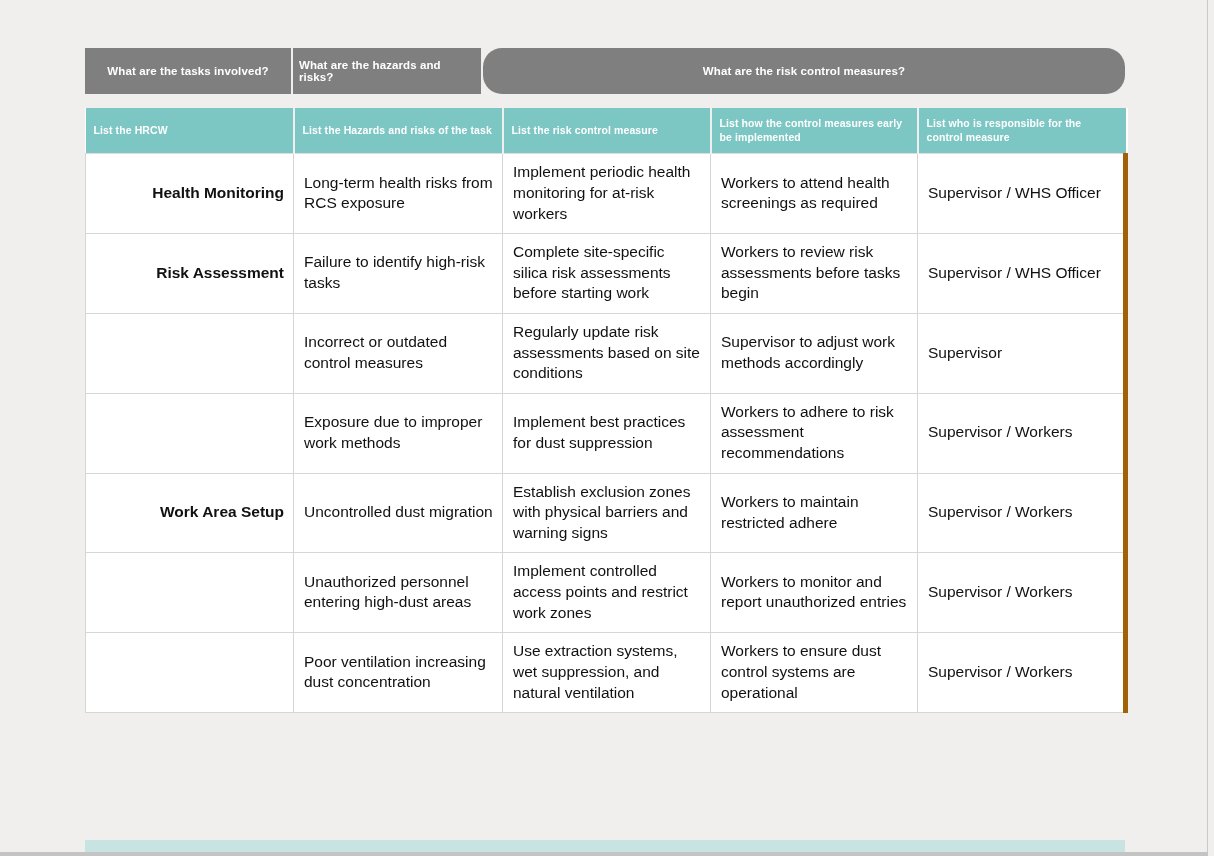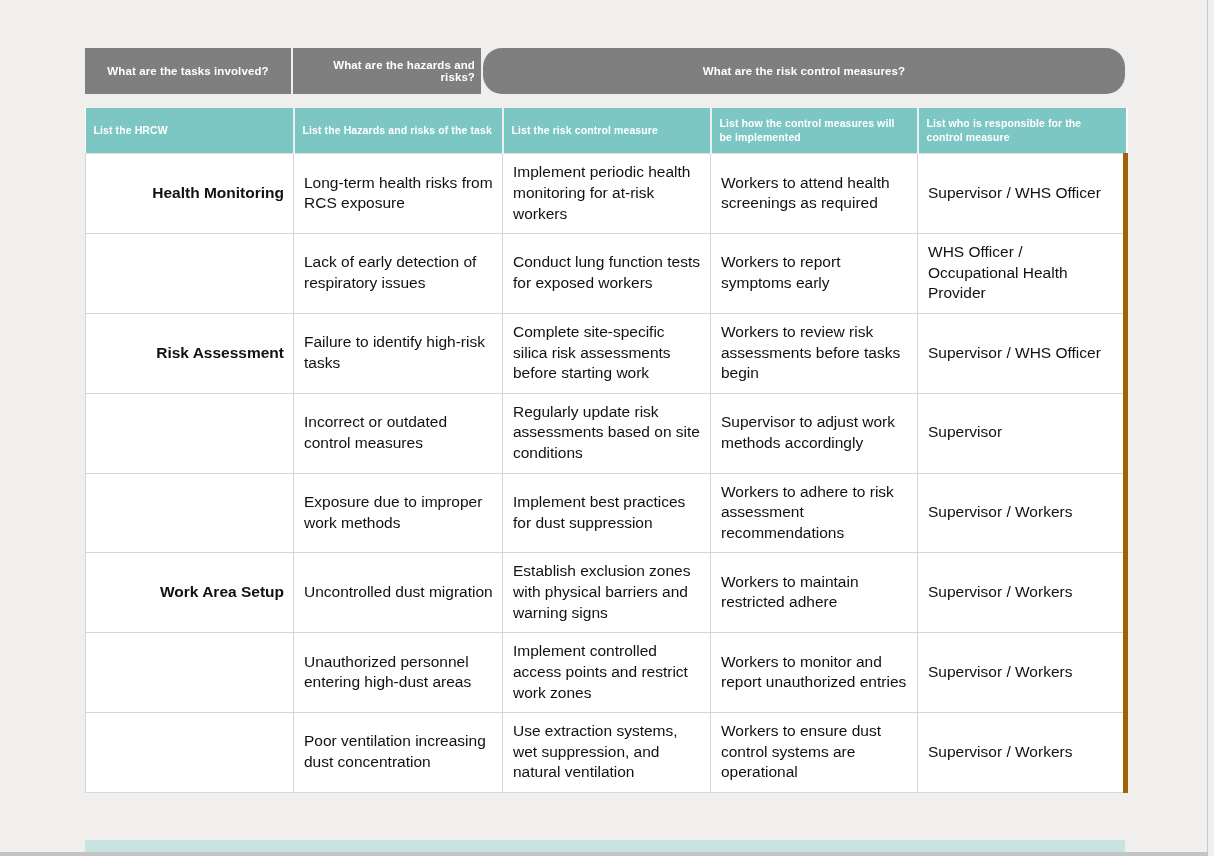--- a/index.html
+++ b/index.html
@@ -37,21 +37,21 @@
   }
   .group-cell {
     background: #7f7f7f;
     color: #ffffff;
     font-size: 11.5px;
     font-weight: bold;
     letter-spacing: 0.1px;
     display: flex;
     align-items: center;
     justify-content: center;
-    text-align: right;
+    text-align: left;
     box-sizing: border-box;
     border-right: 2px solid #f0efee;
     padding: 0 6px;
   }
   .group-cell:last-child { border-right: none; }
   .gc1 { width: 208px; }
   .gc2 { width: 190px; }
   .gc3 { flex: 1; border-radius: 19px; }
 
   
@@ -145,40 +145,33 @@
         <col class="c2">
         <col class="c3">
         <col class="c4">
         <col class="c5">
     </colgroup>
     <thead>
       <tr>
         <th>List the HRCW</th>
         <th>List the Hazards and risks of the task</th>
         <th>List the risk control measure</th>
-        <th>List how the control measures will be implemented</th>
+        <th>List how the control measures early be implemented</th>
         <th>List who is responsible for the control measure</th>
       </tr>
     </thead>
     <tbody>
         <tr>
           <td class="task">Health Monitoring</td>
           <td>Long-term health risks from RCS exposure</td>
           <td>Implement periodic health monitoring for at-risk workers</td>
           <td>Workers to attend health screenings as required</td>
           <td class="resp">Supervisor / WHS Officer</td>
         </tr>
         <tr>
-          <td class="task"></td>
-          <td>Lack of early detection of respiratory issues</td>
-          <td>Conduct lung function tests for exposed workers</td>
-          <td>Workers to report symptoms early</td>
-          <td class="resp">WHS Officer / Occupational Health Provider</td>
-        </tr>
-        <tr>
           <td class="task">Risk Assessment</td>
           <td>Failure to identify high-risk tasks</td>
           <td>Complete site-specific silica risk assessments before starting work</td>
           <td>Workers to review risk assessments before tasks begin</td>
           <td class="resp">Supervisor / WHS Officer</td>
         </tr>
         <tr>
           <td class="task"></td>
           <td>Incorrect or outdated control measures</td>
           <td>Regularly update risk assessments based on site conditions</td>

